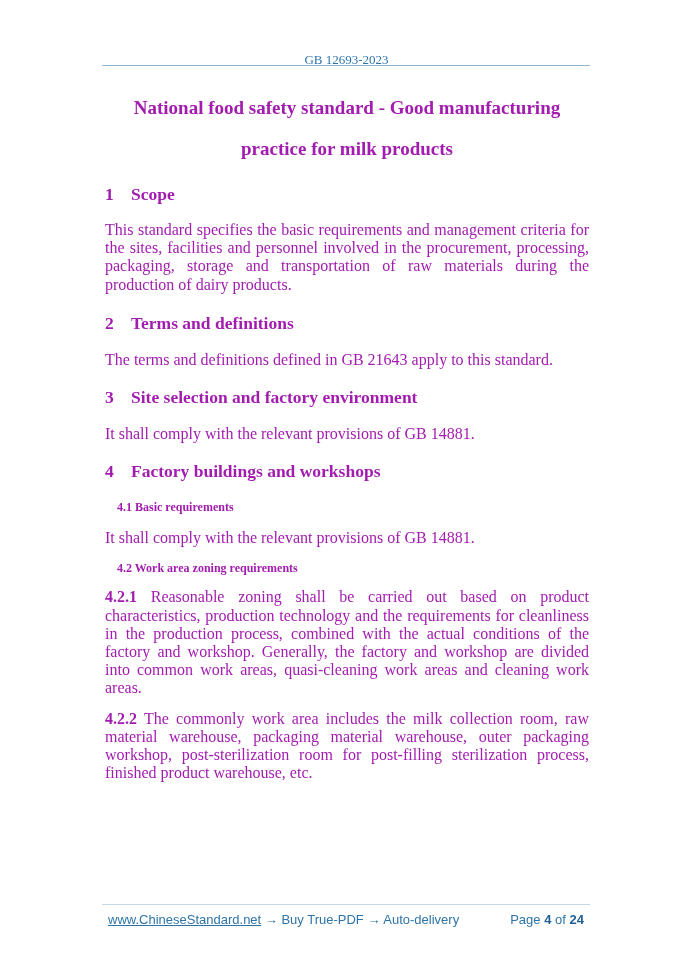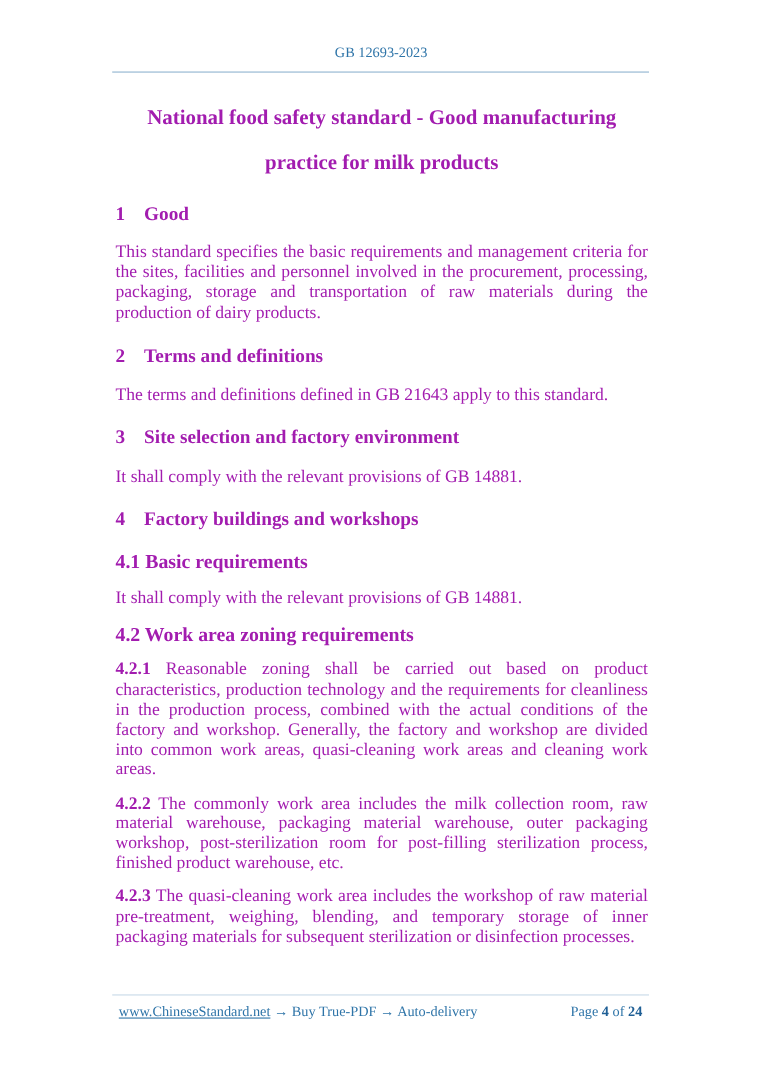--- a/index.html
+++ b/index.html
@@ -1,51 +1,51 @@
 <!DOCTYPE html>
 <html><head>
 <meta charset="utf-8">
 <style>
   html, body { margin: 0; padding: 0; background: #ffffff; }
   body { width: 693px; height: 980px; position: relative; overflow: hidden; }
   .page { position: absolute; left: 0; top: 0; width: 693px; height: 980px; background: #ffffff; }
-  .hdr { position: absolute; top: 40px; left: 0; width: 693px; text-align: center;
+  .hdr { position: absolute; top: 52px; left: 0; width: 693px; text-align: center;
          font-family: "Liberation Serif", serif; font-size: 13px; color: #2e74a8; }
   .hdr-rule { position: absolute; top: 65px; left: 102px; width: 488px; height: 0;
               border-top: 1px solid #8fb4cf; }
   .content { position: absolute; left: 105px; top: 90px; width: 484px;
              font-family: "Liberation Serif", serif; color: #a21caf; }
   .title { text-align: center; font-weight: bold; font-size: 19px; line-height: 36px; margin: 0; }
   .h1 { font-weight: bold; font-size: 17.5px; margin: 0; display: flex; }
   .h1 .num { width: 26px; display: inline-block; }
-  .h2 { font-weight: bold; font-size: 18px; margin: 0; }
+  .h2 { font-weight: bold; font-size: 12px; margin: 12px; }
   .p { font-size: 16px; line-height: 18.2px; margin: 0; text-align: justify; }
   .p b { font-weight: bold; }
   .ftr-rule { position: absolute; top: 904px; left: 102px; width: 488px; height: 0;
               border-top: 1px solid #c7d9e8; }
   .ftr { position: absolute; top: 912px; left: 108px; width: 476px; display: flex;
-         justify-content: space-between; font-family: Liberation Serif, serif;
+         justify-content: space-between; font-family: Liberation Sans, sans-serif;
          font-size: 13px; color: #2e74a8; }
   .ftr a { color: #2e74a8; text-decoration: underline; }
   .ftr .bold { font-weight: bold; color: #1f5f95; }
 </style>
 </head>
 <body>
 
 <div class="page">
   <div class="hdr">GB 12693-2023</div>
   <div class="hdr-rule"></div>
 
   <div class="content">
     <p class="title" style="margin-top:0px;">National food safety standard - Good manufacturing</p>
     <p class="title" style="margin-top:5px;">practice for milk products</p>
 
     <div class="h1" style="margin-top:17px;">
       <span class="num">1</span>
-      <span>Good</span>
+      <span>Scope</span>
     </div>
     <p class="p" style="margin-top:16px;">This standard specifies the basic requirements and management criteria for the sites, facilities and personnel involved in the procurement, processing, packaging, storage and transportation of raw materials during the production of dairy products.</p>
 
     <div class="h1" style="margin-top:19px;">
       <span class="num">2</span>
       <span>Terms and definitions</span>
     </div>
     <p class="p" style="margin-top:17px;">The terms and definitions defined in GB 21643 apply to this standard.</p>
 
     <div class="h1" style="margin-top:18px;">
@@ -65,24 +65,20 @@
     <p class="h2" style="margin-top:14px;">4.2 Work area zoning requirements</p>
 
     <p class="p" style="margin-top:12px;">
       <b>4.2.1</b>
       <span>Reasonable zoning shall be carried out based on product characteristics, production technology and the requirements for cleanliness in the production process, combined with the actual conditions of the factory and workshop. Generally, the factory and workshop are divided into common work areas, quasi-cleaning work areas and cleaning work areas.</span>
     </p>
     <p class="p" style="margin-top:12px;">
       <b>4.2.2</b>
       <span>The commonly work area includes the milk collection room, raw material warehouse, packaging material warehouse, outer packaging workshop, post-sterilization room for post-filling sterilization process, finished product warehouse, etc.</span>
     </p>
-    <p class="p" style="margin-top:12px;">
-      <b>4.2.3</b>
-      <span>The quasi-cleaning work area includes the workshop of raw material pre-treatment, weighing, blending, and temporary storage of inner packaging materials for subsequent sterilization or disinfection processes.</span>
-    </p>
   </div>
 
   <div class="ftr-rule"></div>
   <div class="ftr">
     <span>
       <a>www.ChineseStandard.net</a><span> → Buy True-PDF → Auto-delivery</span>
     </span>
     <span>
       <span>Page</span>
       <span class="bold">4</span>

